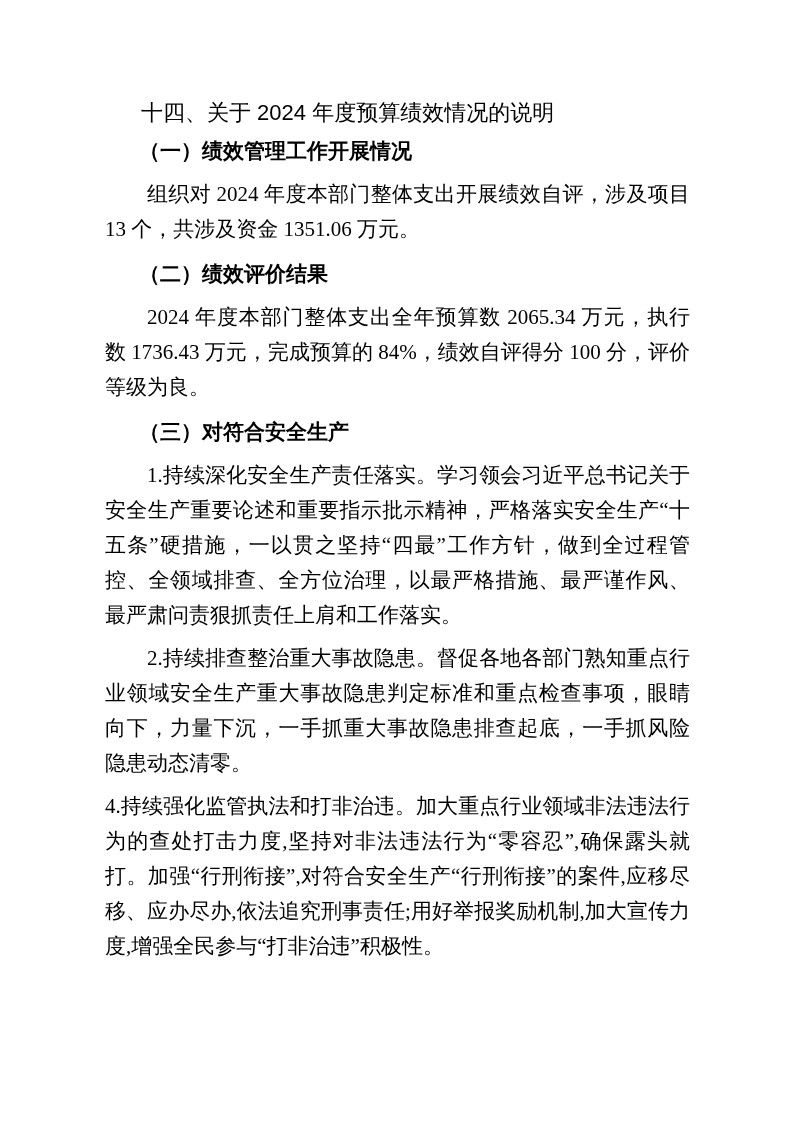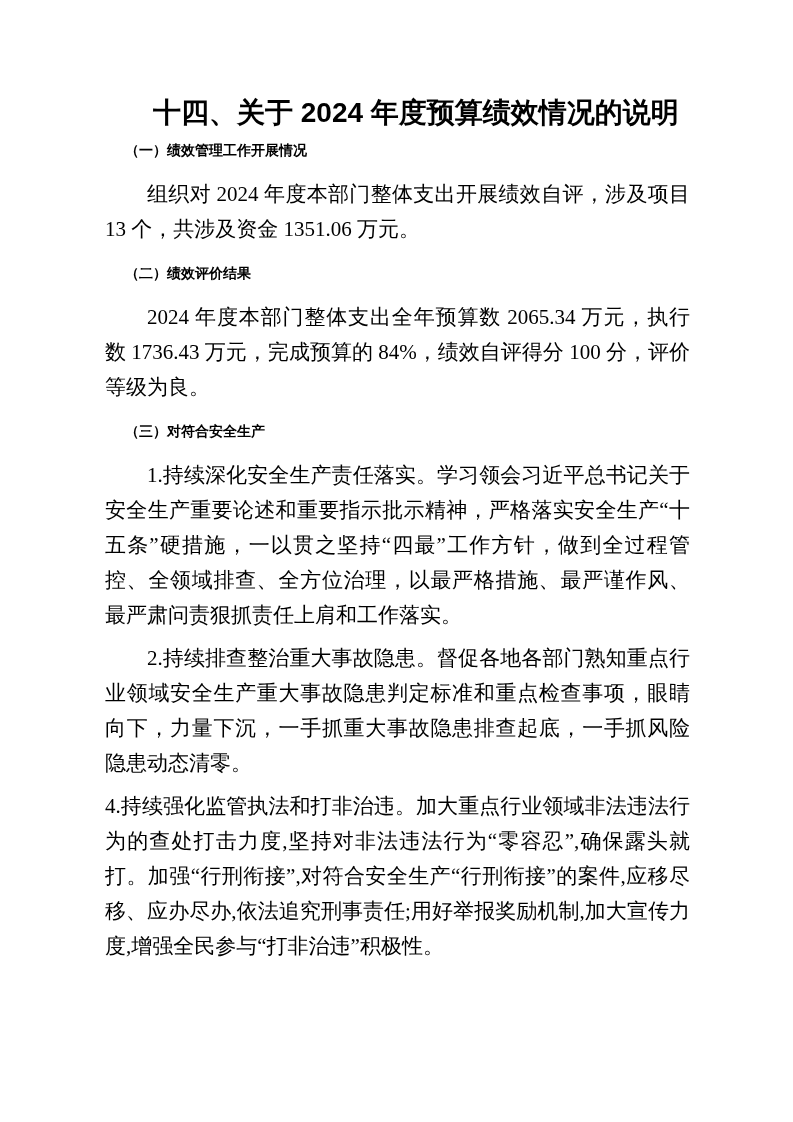--- a/index.html
+++ b/index.html
@@ -18,31 +18,31 @@
     position: absolute;
     left: 97px;
     top: 94px;
     width: 601px;
     font-size: 21px;
     line-height: 35px;
     text-align: justify;
   }
   .doc-title {
     font-family: "Liberation Sans", sans-serif;
-    font-weight: bold;
-    font-size: 28px;
+    font-weight: normal;
+    font-size: 22px;
     line-height: 38px;
     margin: 0;
     text-indent: 2em;
     text-align: left;
   }
   .sec-heading {
     font-family: "Liberation Sans", sans-serif;
     font-weight: bold;
-    font-size: 14px;
+    font-size: 21px;
     line-height: 37px;
     margin: 0;
     text-indent: 2em;
     text-align: left;
   }
   p.body-para {
     margin: 8px;
     text-indent: 2em;
   }
   p.body-para.no-indent {

